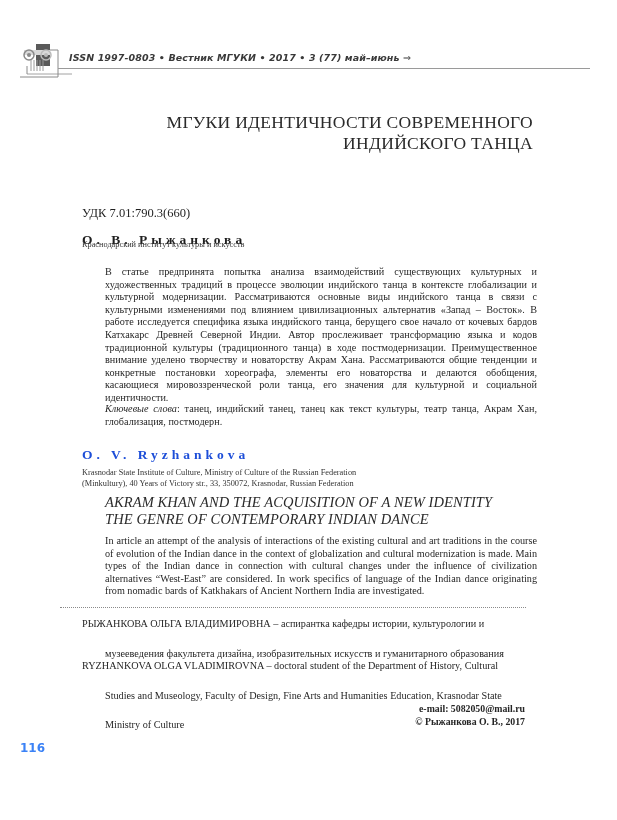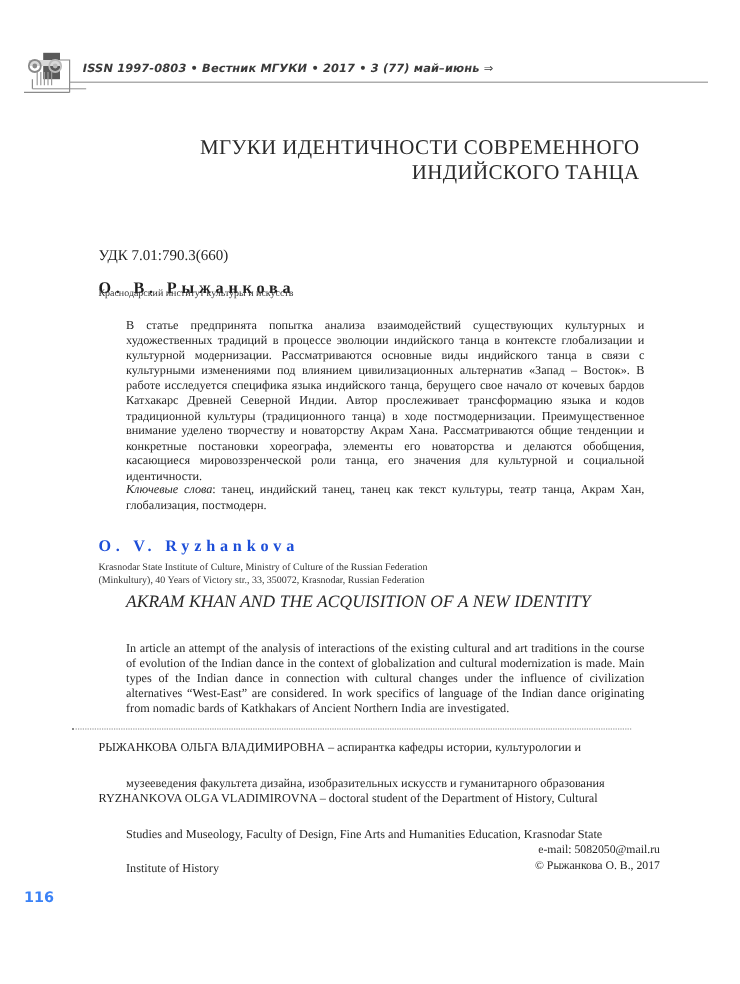--- a/index.html
+++ b/index.html
@@ -35,21 +35,21 @@
   .abstract-en { left: 105px; top: 535px; width: 432px; }
 
   .dotted-rule { left: 60px; top: 607px; width: 466px; height: 0; border-top: 1px dotted #8a8a8a; }
 
   .bio { left: 82px; width: 455px; font-size: 10.2px; line-height: 12.6px; color: #262626; }
   .bio .first { display: block; }
   .bio .cont { display: block; padding-left: 23px; margin-top: 17px; }
   .bio-ru { top: 618px; }
   .bio-en { top: 660px; }
 
-  .contacts { right: 67px; top: 702px; text-align: right; font-size: 9.8px; line-height: 13px; color: #262626; }
+  .contacts { right: 92px; top: 702px; text-align: right; font-size: 9.8px; line-height: 13px; color: #262626; font-weight: bold; }
 
   .page-number { left: 20px; top: 741px; font-family: "DejaVu Sans", sans-serif; font-weight: bold; font-size: 12px; color: #3b82f6; }
 </style>
 </head>
 <body>
 
 <div class="abs logo">
   <svg width="52" height="48" viewBox="0 0 52 48">
     <rect x="16" y="2" width="14" height="22" fill="#5a5a5a"></rect>
     <rect x="4" y="8" width="26" height="5" fill="#d9d9d9"></rect>
@@ -102,34 +102,35 @@
 </div>
 
 <div class="abs author-en">O. V. Ryzhankova</div>
 <div class="abs affil-en">
   <div>Krasnodar State Institute of Culture, Ministry of Culture of the Russian Federation</div>
   <div>(Minkultury), 40 Years of Victory str., 33, 350072, Krasnodar, Russian Federation</div>
 </div>
 
 <div class="abs title-en">
   <div>AKRAM KHAN AND THE ACQUISITION OF A NEW IDENTITY</div>
+  <div>THE GENRE OF CONTEMPORARY INDIAN DANCE</div>
 </div>
 
 <div class="abs para abstract-en">In article an attempt of the analysis of interactions of the existing cultural and art traditions in the course of evolution of the Indian dance in the context of globalization and cultural modernization is made. Main types of the Indian dance in connection with cultural changes under the influence of civilization alternatives “West-East” are considered. In work specifics of language of the Indian dance originating from nomadic bards of Katkhakars of Ancient Northern India are investigated.</div>
 
 <div class="abs dotted-rule"></div>
 
 <div class="abs bio bio-ru">
   <span class="first">РЫЖАНКОВА ОЛЬГА ВЛАДИМИРОВНА – аспирантка кафедры истории, культурологии и</span>
   <span class="cont">музееведения факультета дизайна, изобразительных искусств и гуманитарного образования</span>
 </div>
 <div class="abs bio bio-en">
   <span class="first">RYZHANKOVA OLGA VLADIMIROVNA – doctoral student of the Department of History, Cultural</span>
   <span class="cont">Studies and Museology, Faculty of Design, Fine Arts and Humanities Education, Krasnodar State</span>
-  <span class="cont">Institute of History</span>
+  <span class="cont">Ministry of Culture</span>
 </div>
 
 <div class="abs contacts">
   <div>e-mail: 5082050@mail.ru</div>
   <div>© Рыжанкова О. В., 2017</div>
 </div>
 
 <div class="abs page-number">116</div>
 
 </body></html>

